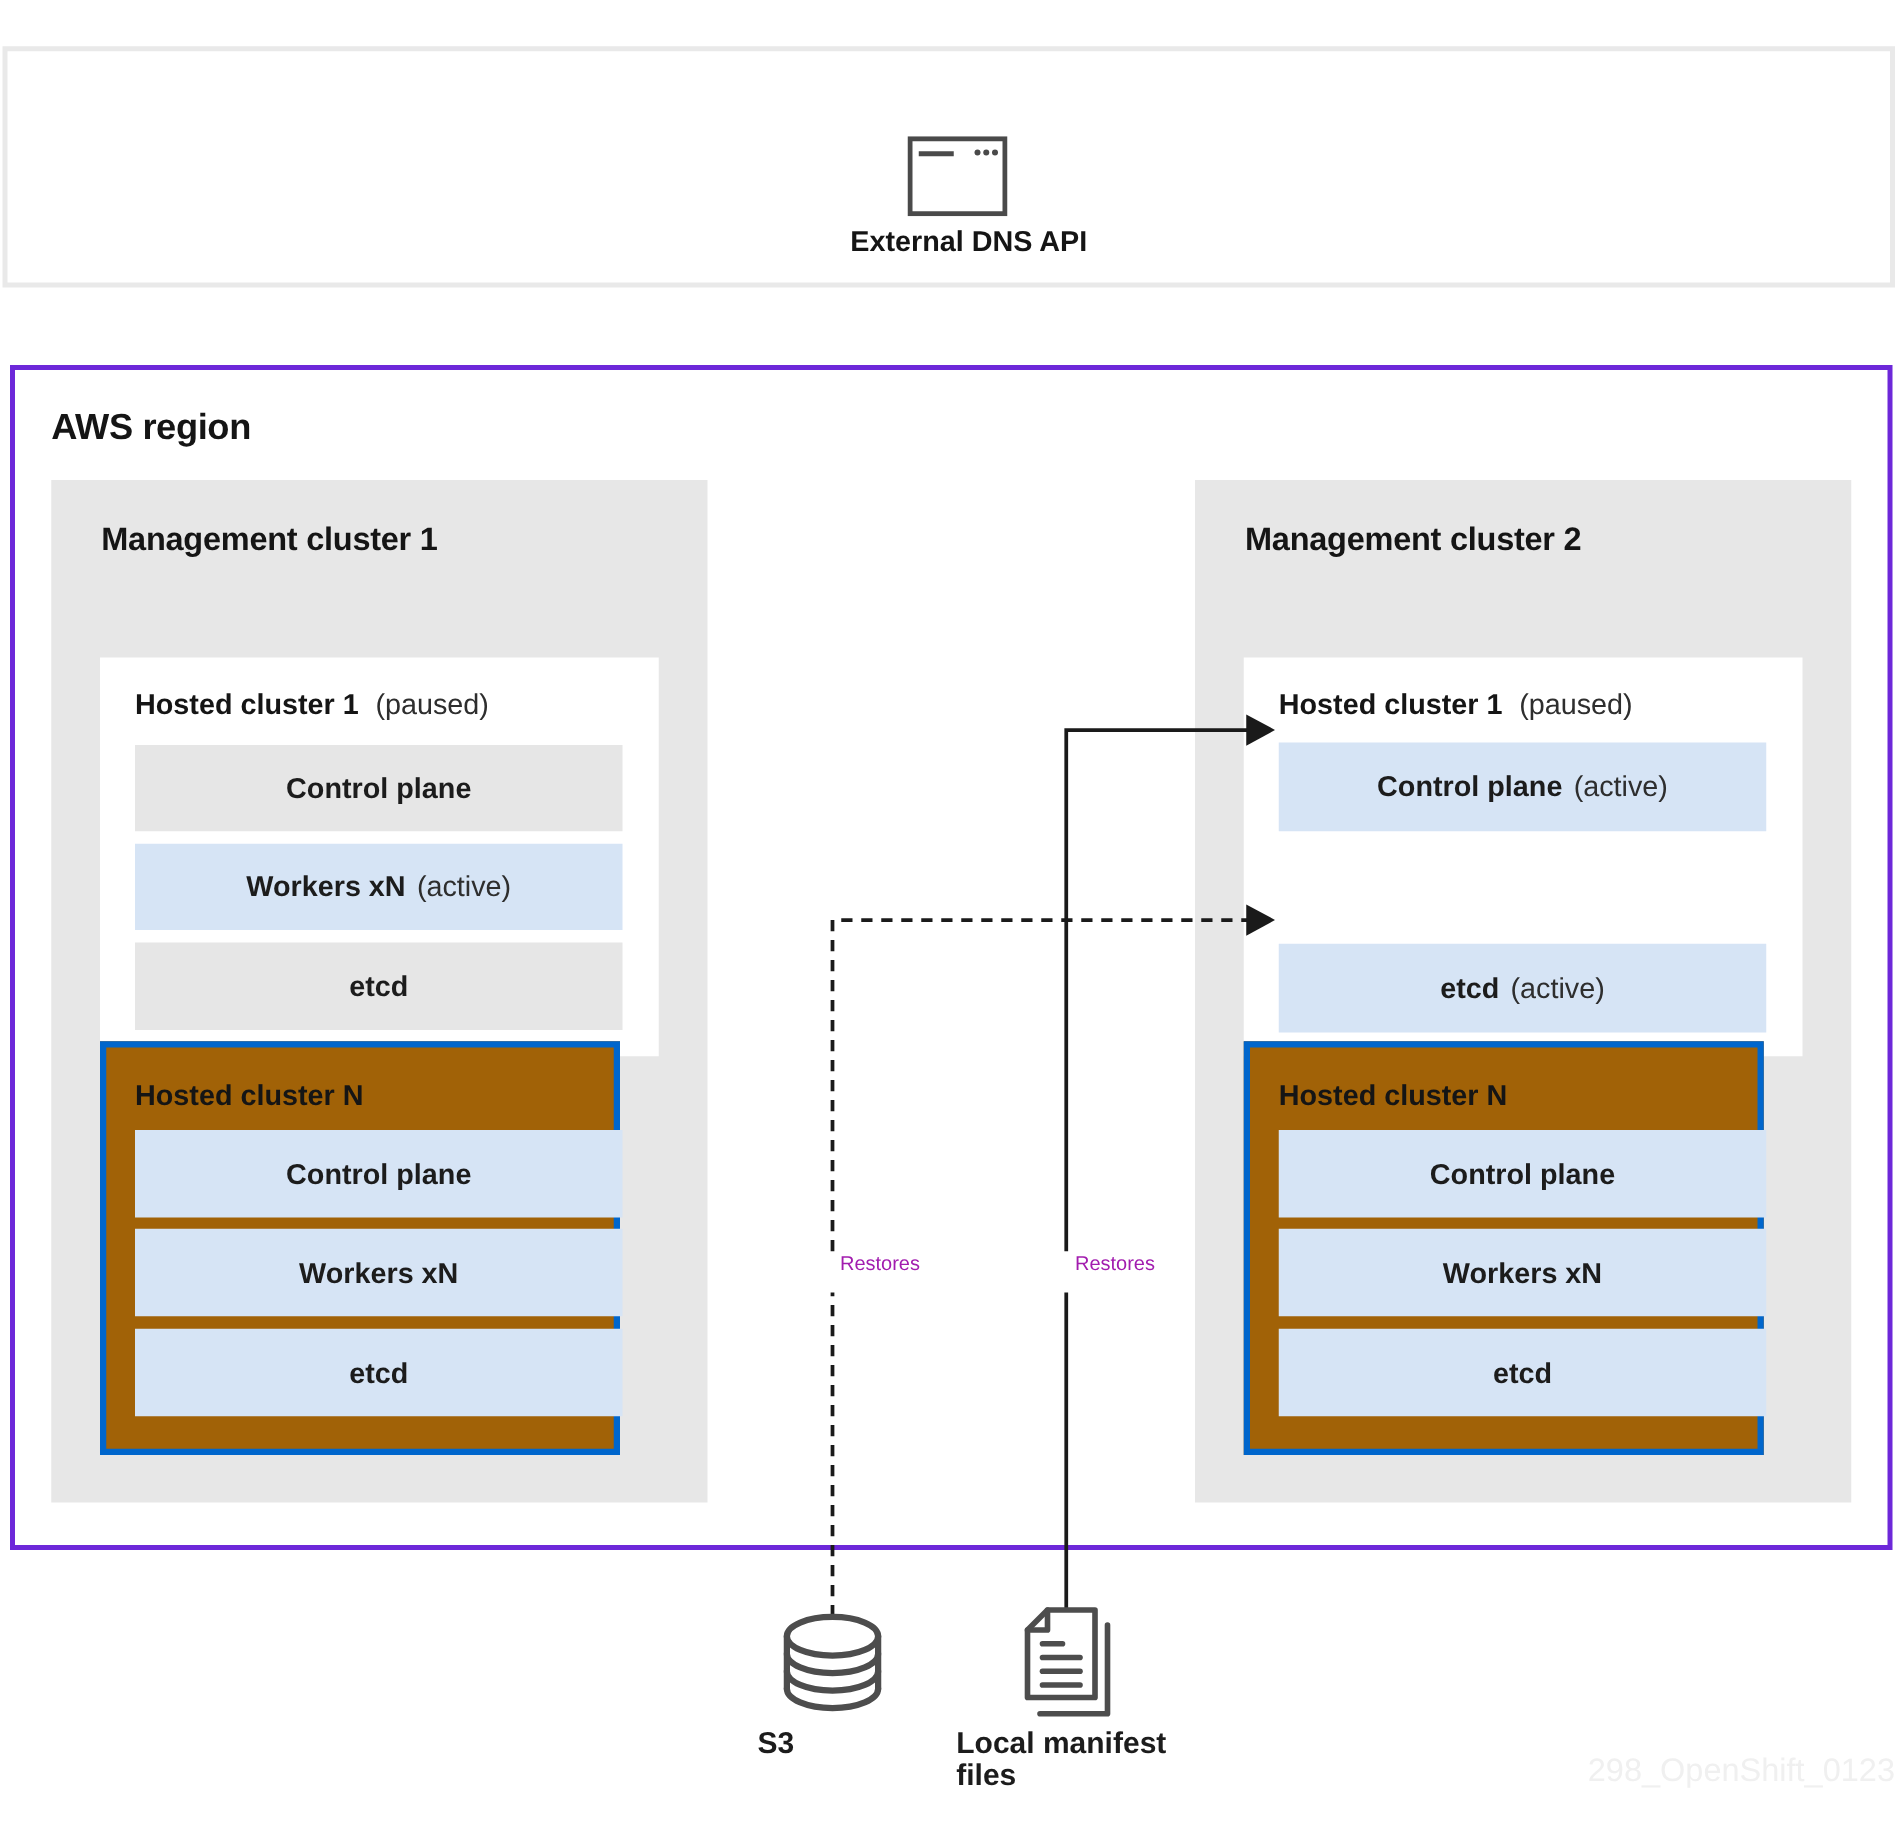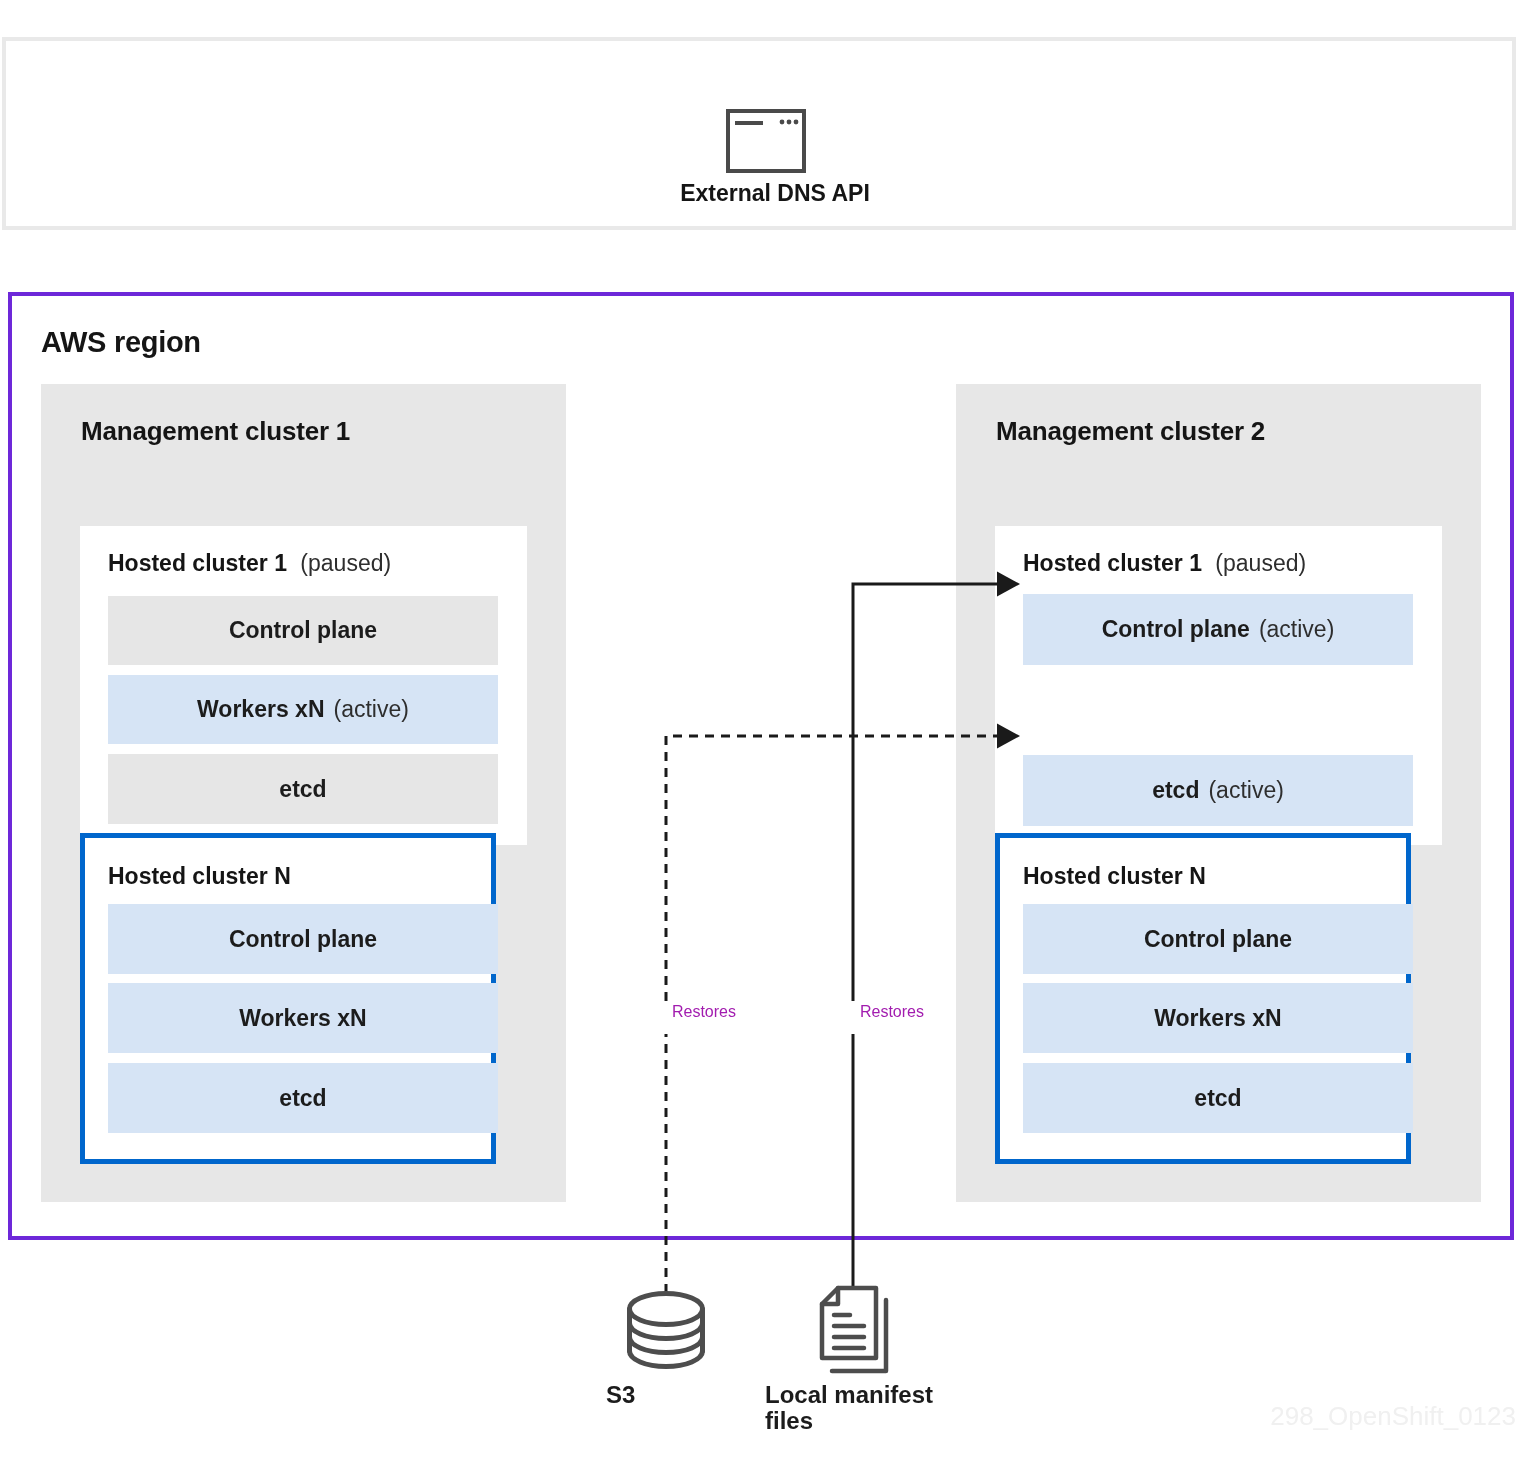--- a/index.html
+++ b/index.html
@@ -20,21 +20,21 @@
              font-size:23px;font-weight:400;color:#2e2e2e;}
 
   .aws-title{position:absolute;left:29px;top:30px;font-size:29px;font-weight:700;color:#151515;letter-spacing:-0.3px;}
 
   .mgmt{position:absolute;top:88px;width:525px;height:818px;background:#e7e7e7;}
   .mgmt.left{left:29px;}
   .mgmt.right{left:944px;}
   .mgmt-title{position:absolute;left:40px;top:32px;font-size:26px;font-weight:700;color:#151515;letter-spacing:-0.2px;}
 
   .whitebox{position:absolute;left:39px;top:97px;width:447px;height:319px;background:#ffffff;margin-top:45px;}
-  .bluebox{position:absolute;left:39px;top:449px;width:416px;height:331px;background:#ffffff;
+  .bluebox{position:absolute;left:39px;top:449px;width:416px;height:331px;background:#a16207;
            border:5px solid #0066cc;box-sizing:border-box;}
 
   .hosted-title{position:absolute;left:28px;top:24px;font-size:23px;white-space:nowrap;}
   .bluebox .hosted-title{left:23px;top:25px;}
   .ht-b{font-weight:700;color:#151515;}
   .ht-q{font-weight:400;color:#2e2e2e;margin-left:7px;}
 
   .bar{position:absolute;left:28px;width:390px;display:flex;align-items:center;justify-content:center;
        gap:9px;font-size:23px;white-space:nowrap;}
   .bluebox .bar{left:23px;}

